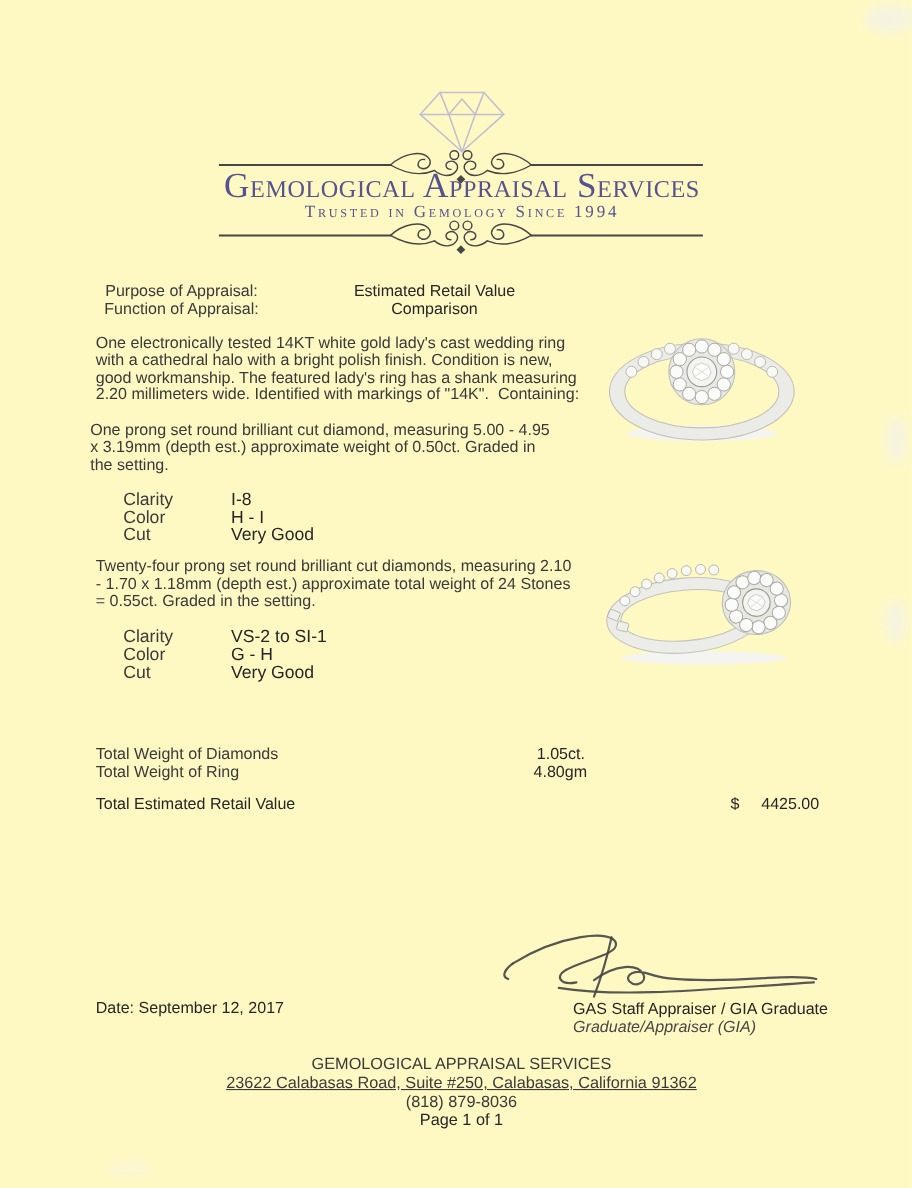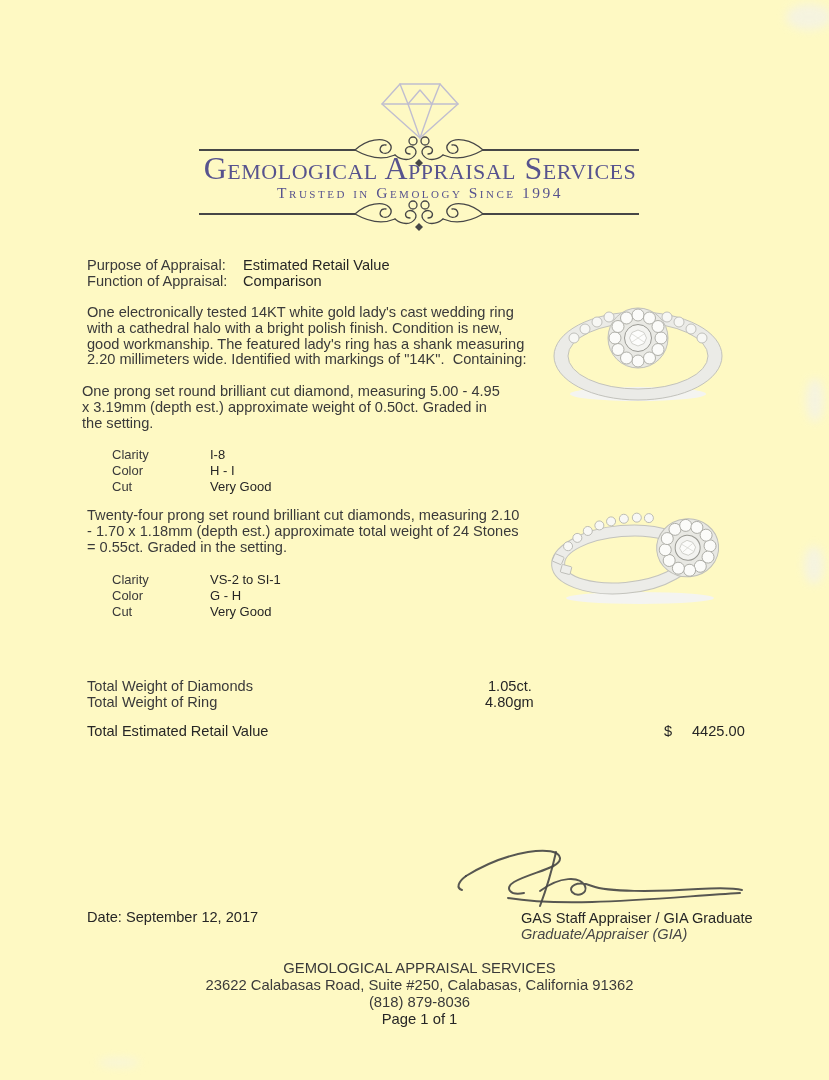--- a/index.html
+++ b/index.html
@@ -17,21 +17,21 @@
     font-family:"Liberation Serif", serif;font-variant:small-caps;
     font-size:32px;letter-spacing:.5px;color:#57538e;line-height:34px;
   }
   .brand-subtitle{
     left:105px;width:630px;top:184px;text-align:center;
     font-family:"Liberation Serif", serif;font-variant:small-caps;
     font-size:15.5px;letter-spacing:2.5px;color:#57538e;line-height:18px;
   }
   
   .kv{display:grid;grid-template-columns:156px auto;line-height:16.2px;font-size:14.6px;}
-  .grades{display:grid;grid-template-columns:98px auto;line-height:16.1px;font-size:13px;}
+  .grades{display:grid;grid-template-columns:98px auto;line-height:16.1px;font-size:16px;}
   
   .footer-line{left:10px;width:819px;text-align:center;font-size:14.8px;line-height:16px;}
   .smudge{position:absolute;background:#f1f1ef;border-radius:50%;filter:blur(5px);opacity:.65;}
   svg{display:block;}
 </style>
 </head>
 <body>
 
 <div class="page">
 
@@ -86,21 +86,21 @@
           <path d="M156,18 C170,26 184,28 196,23"></path>
           <path d="M196,23 C203,29 212,29 216,23 C219,18 214,13 209,15 C205,17 206,22 211,22"></path>
         </g>
         <circle cx="214" cy="9" r="4"></circle>
         <circle cx="226" cy="9" r="4"></circle>
         <path d="M220,27 l4,4 -4,4 -4,-4 z" fill="#474747" stroke="none"></path>
       </g>
     </svg>
   </div>
 
-  <div class="abs kv" style="left:87px;top:257px;width:460px;">
+  <div class="abs kv" style="left:87px;top:257px;width:460px;text-align:center;">
     <span>Purpose of Appraisal:</span>
     <span class="b">Estimated Retail Value</span>
     <span>Function of Appraisal:</span>
     <span class="b">Comparison</span>
   </div>
 
   <div class="abs txt" style="left:87px;top:305px;width:500px;">One electronically tested 14KT white gold lady's cast wedding ring
 with a cathedral halo with a bright polish finish. Condition is new,
 good workmanship. The featured lady's ring has a shank measuring
 2.20 millimeters wide. Identified with markings of "14K".  Containing:</div>
@@ -222,17 +222,17 @@
       <path d="M92,45 C112,30 132,30 137,40 C140,47 130,52 124,46 C120,41 128,34 144,40 C160,46 205,46 250,43 C270,42 286,42 294,44" opacity="0.9"></path>
       <path d="M60,52 C120,62 210,52 292,47" opacity="0.9"></path>
     </svg>
   </div>
 
   <span class="abs txt b" style="left:87px;top:910px;">Date: September 12, 2017</span>
   <span class="abs txt b" style="left:521px;top:911px;">GAS Staff Appraiser / GIA Graduate</span>
   <span class="abs txt i" style="left:521px;top:927px;color:#474747;">Graduate/Appraiser (GIA)</span>
 
   <div class="abs footer-line" style="top:960px;">GEMOLOGICAL APPRAISAL SERVICES</div>
-  <div class="abs footer-line" style="top:977px;">23622 Calabasas Road, Suite #250, Calabasas, California 91362</div>
+  <div class="abs footer-line" style="top:977px;text-decoration:underline;">23622 Calabasas Road, Suite #250, Calabasas, California 91362</div>
   <div class="abs footer-line" style="top:994px;">(818) 879-8036</div>
   <div class="abs footer-line b" style="top:1011px;">Page 1 of 1</div>
 
 </div>
 
 </body></html>

